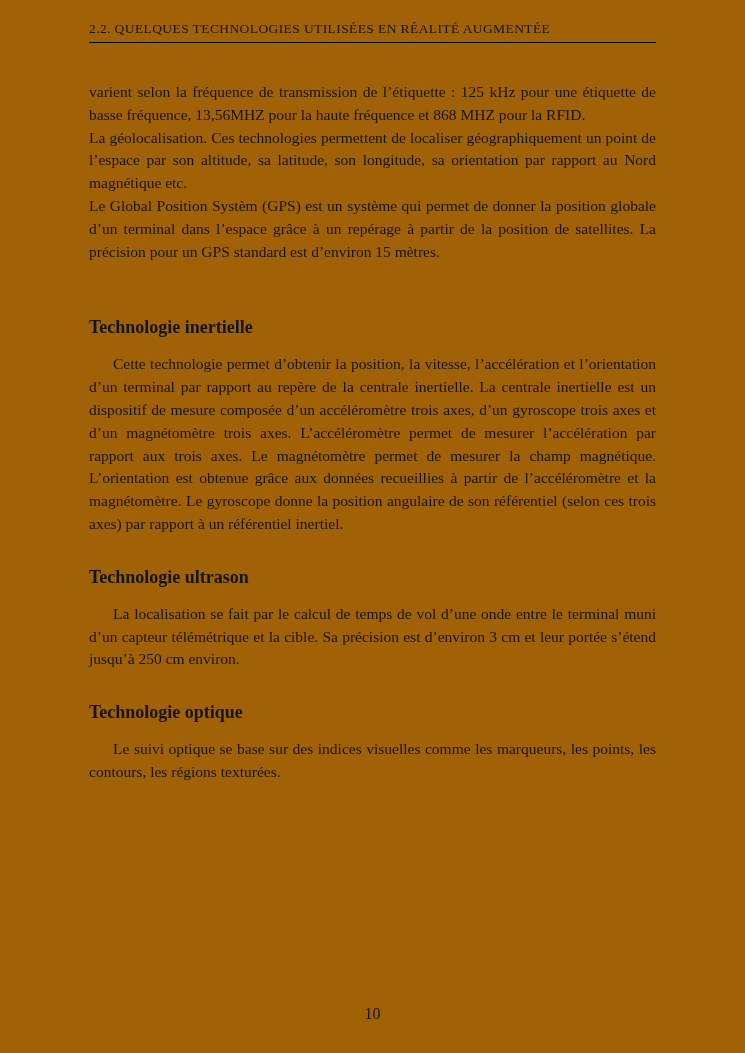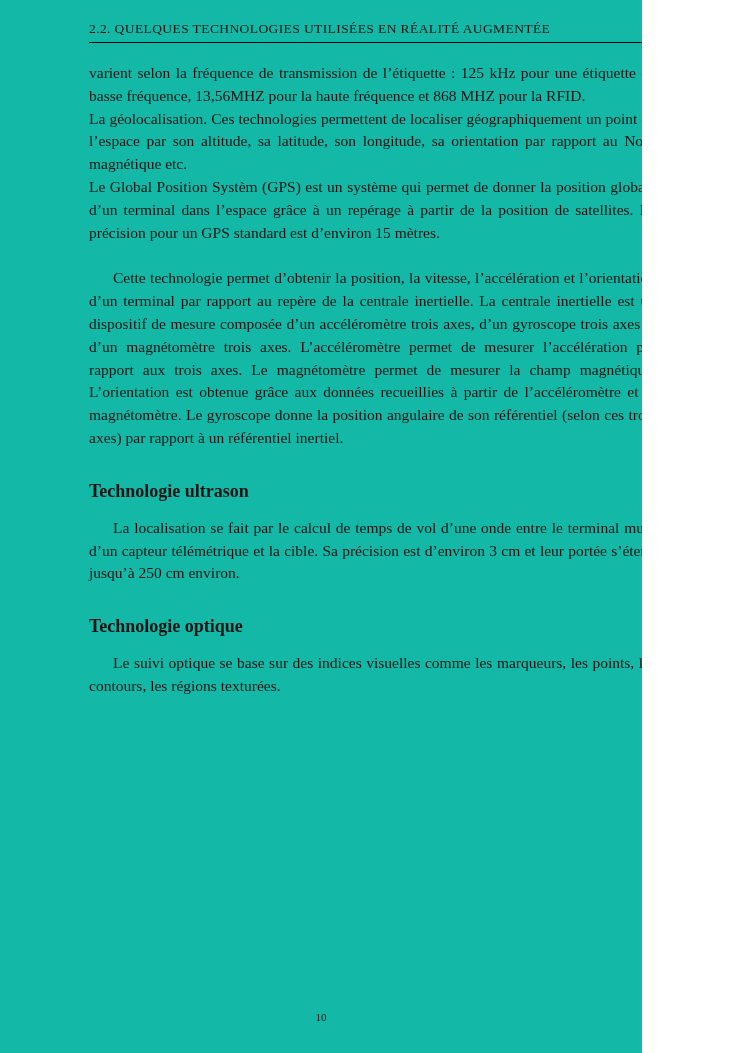--- a/index.html
+++ b/index.html
@@ -1,21 +1,21 @@
 <!DOCTYPE html>
 <html><head>
 <meta charset="utf-8">
 <style>
   * { margin: 0; padding: 0; box-sizing: border-box; }
   html, body { background: #ffffff; }
   .page {
     position: relative;
-    width: 642px;
+    width: 745px;
     height: 1053px;
-    background: #14b8a6;
+    background: #a16207;
     font-family: "Liberation Serif", "DejaVu Serif", serif;
     color: #141414;
     overflow: hidden;
   }
   .content {
     position: absolute;
     left: 89px;
     top: 0;
     width: 567px;
   }
@@ -25,21 +25,21 @@
     letter-spacing: 0.4px;
     white-space: nowrap;
     color: #141414;
   }
   .header-rule {
     margin-top: 5px;
     border-top: 1.2px solid #000;
     height: 0;
   }
   .body-text {
-    margin-top: 19px;
+    margin-top: 38px;
     font-size: 15.5px;
     line-height: 22.8px;
     text-align: justify;
   }
   .para { margin: 0; }
   .para.indent { text-indent: 24px; }
   .bold { font-weight: normal; }
   .section-heading {
     font-size: 18px;
     font-weight: bold;
@@ -48,36 +48,37 @@
     text-align: left;
     line-height: 22px;
   }
   .vspace { height: 23px; }
   .page-number {
     position: absolute;
     left: 0;
     right: 0;
     bottom: 30px;
     text-align: center;
-    font-size: 11px;
+    font-size: 16px;
     color: #141414;
   }
 </style>
 </head>
 <body>
 
 <div class="page">
   <div class="content">
     <div class="running-head">2.2.  QUELQUES TECHNOLOGIES UTILISÉES EN RÉALITÉ AUGMENTÉE</div>
     <div class="header-rule"></div>
     <main class="body-text">
         <p class="para"><span>varient selon la fréquence de transmission de l’étiquette : 125 kHz pour une étiquette de basse fréquence, 13,56MHZ pour la haute fréquence et 868 MHZ pour la RFID. </span></p>
         <p class="para"><span class="bold">La géolocalisation.</span><span> Ces technologies permettent de localiser géographiquement un point de l’espace par son altitude, sa latitude, son longitude, sa orientation par rapport au Nord magnétique etc.</span></p>
         <p class="para"><span class="bold">Le Global Position Systèm (GPS)</span><span> est un système qui permet de donner la position globale d’un terminal dans l’espace grâce à un repérage à partir de la position de satellites. La précision pour un GPS standard est d’environ 15 mètres.</span></p>
         <div class="vspace"></div>
+        <h2 class="section-heading">Technologie inertielle</h2>
         <p class="para indent"><span>Cette technologie permet d’obtenir la position, la vitesse, l’accélération et l’orientation d’un terminal par rapport au repère de la centrale inertielle. La centrale inertielle est un dispositif de mesure composée d’un accéléromètre trois axes, d’un gyroscope trois axes et d’un magnétomètre trois axes. L’accéléromètre permet de mesurer l’accélération par rapport aux trois axes. Le magnétomètre permet de mesurer la champ magnétique. L’orientation est obtenue grâce aux données recueillies à partir de l’accéléromètre et la magnétomètre. Le gyroscope donne la position angulaire de son référentiel (selon ces trois axes) par rapport à un référentiel inertiel.</span></p>
         <h2 class="section-heading">Technologie ultrason</h2>
         <p class="para indent"><span>La localisation se fait par le calcul de temps de vol d’une onde entre le terminal muni d’un capteur télémétrique et la cible. Sa précision est d’environ 3 cm et leur portée s’étend jusqu’à 250 cm environ.</span></p>
         <h2 class="section-heading">Technologie optique</h2>
         <p class="para indent"><span>Le suivi optique se base sur des indices visuelles comme les marqueurs, les points, les contours, les régions texturées.</span></p>
       </main>
   </div>
   <div class="page-number">10</div>
 </div>
 

